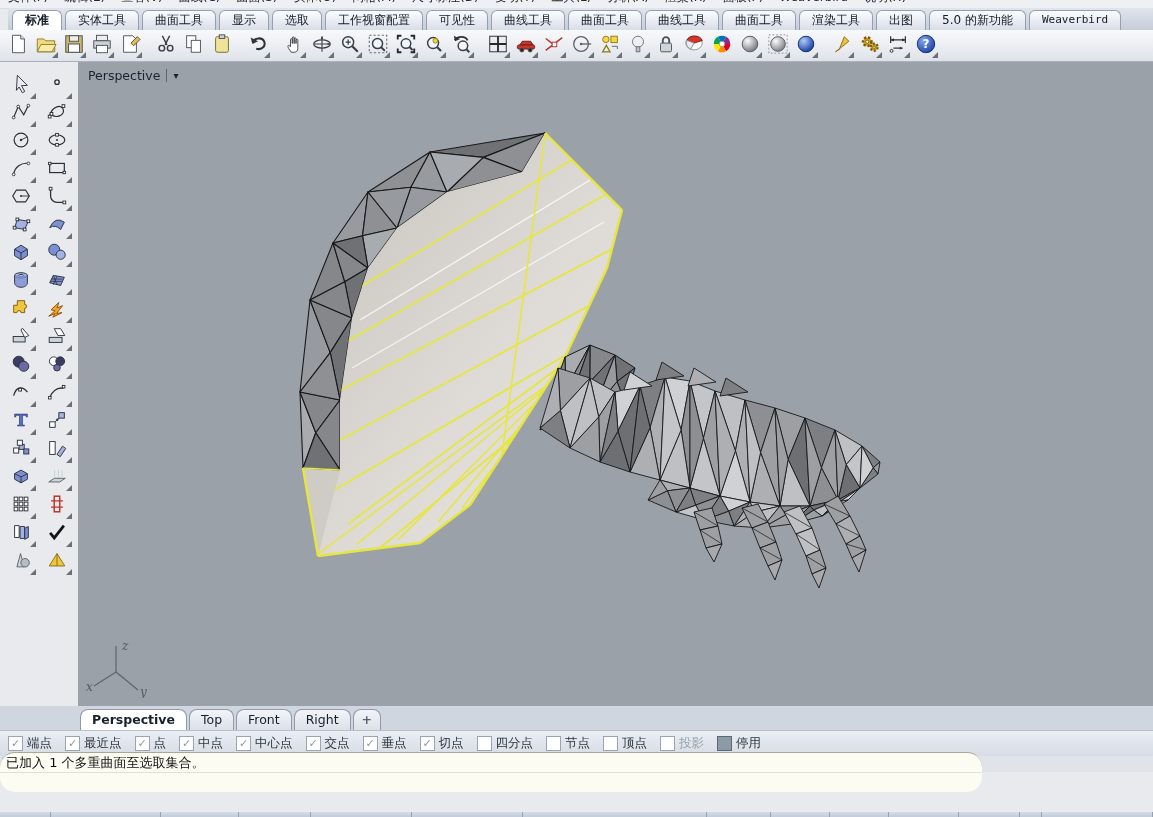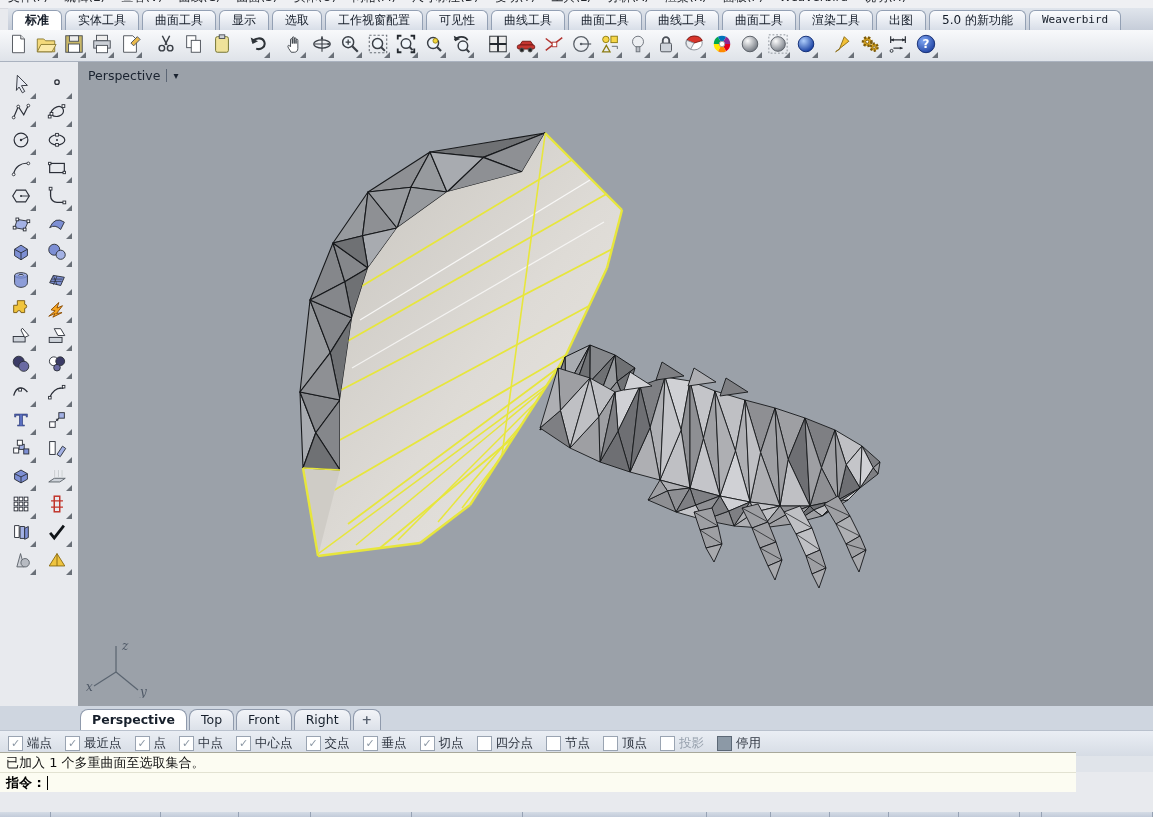--- a/index.html
+++ b/index.html
@@ -52,21 +52,21 @@
          display:flex;align-items:center;padding-left:8px;box-sizing:border-box;font-size:12.5px;color:#2E3540;}
   .osnap-item{display:flex;align-items:center;margin-right:13px;}
   .osnap-box{width:13px;height:13px;background:#fff;border:1px solid #9AA4B2;margin-right:4px;
              display:flex;align-items:center;justify-content:center;font-size:11px;color:#8B97A4;line-height:1;}
   .osnap-item.dim span.lbl{color:#97A1AD;}
   .osnap-box.filled{background:#8C99A6;border-color:#5C6876;}
   
   #gapstrip{position:absolute;left:0;top:756px;width:1153px;height:16px;background:#E0E4EA;}
   #gapstrip .grip{position:absolute;left:2px;top:1px;width:5px;height:14px;border-left:1px solid #b7bcc6;border-right:1px solid #b7bcc6;}
   
-  #cmd{position:absolute;left:0;top:752px;width:1076px;height:40px;background:#FCFCF2;border-top:1px solid #A8A89A;box-sizing:border-box;}
+  #cmd{position:absolute;left:0;top:752px;width:982px;height:40px;background:#FCFCF2;border-top:1px solid #A8A89A;box-sizing:border-box;border-radius:15px;}
   #cmd .hist{height:19px;line-height:19px;padding-left:6px;font-size:13px;color:#101010;border-bottom:1px solid #E2E2D2;}
   #cmd .prompt{height:20px;line-height:20px;padding-left:6px;font-size:13px;color:#000;display:flex;align-items:center;}
   #cmd .prompt b{font-weight:bold;margin-right:4px;}
   #cmd .caret{display:inline-block;width:1px;height:14px;background:#000;margin-left:1px;}
   
   #status{position:absolute;left:0;top:812px;width:1153px;height:5px;background:#C7D0DD;display:flex;}
   #status .seg{height:100%;border-right:1px solid #96A2B4;background:linear-gradient(#D5DCE6,#C2CBD9);box-sizing:border-box;}
 </style>
 </head>
 <body>
@@ -842,24 +842,20 @@
       <span class="lbl">停用</span>
     </label>
   </div>
 
 <div id="gapstrip">
     <div class="grip"></div>
   </div>
 
 <div id="cmd">
   <div class="hist">已加入 1 个多重曲面至选取集合。</div>
-  <div class="prompt">
-    <b>指令 :</b>
-    <span class="caret"></span>
-  </div>
 </div>
 
 <div id="status">
     <div class="seg" style="width: 55px;"></div>
     <div class="seg" style="width: 120px;"></div>
     <div class="seg" style="width: 85px;"></div>
     <div class="seg" style="width: 78px;"></div>
     <div class="seg" style="width: 110px;"></div>
     <div class="seg" style="width: 120px;"></div>
     <div class="seg" style="width: 200px;"></div>

